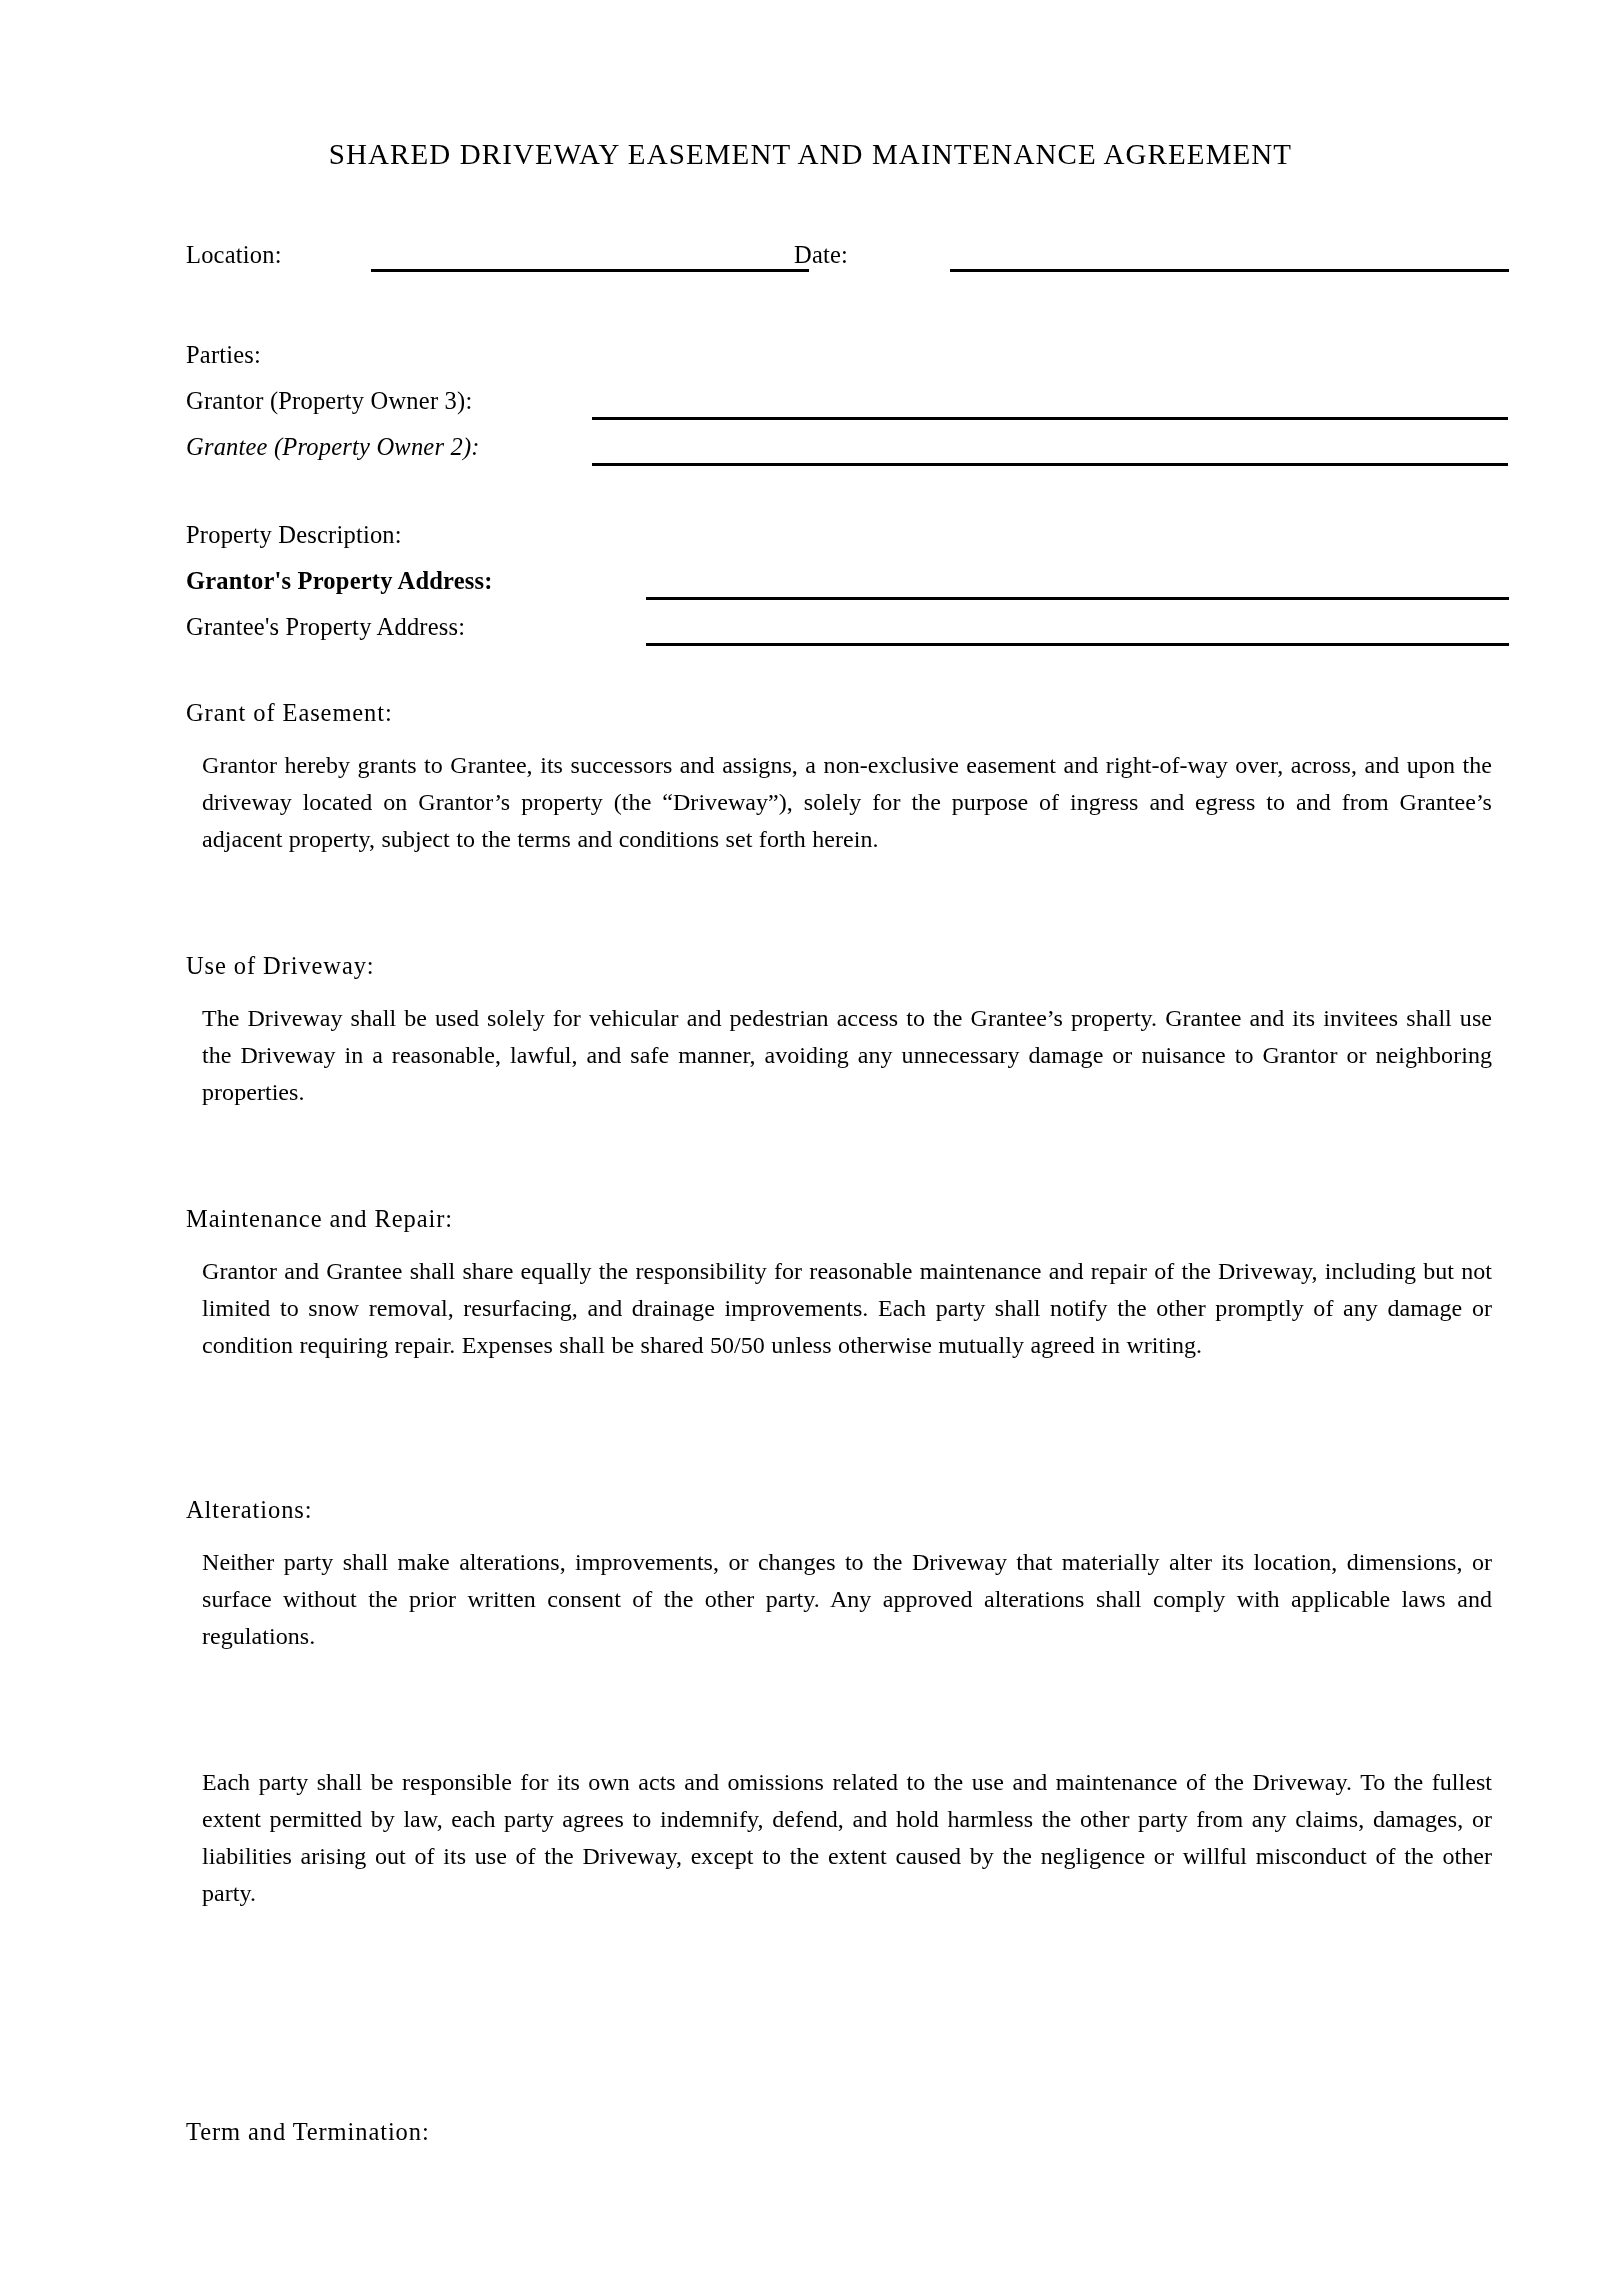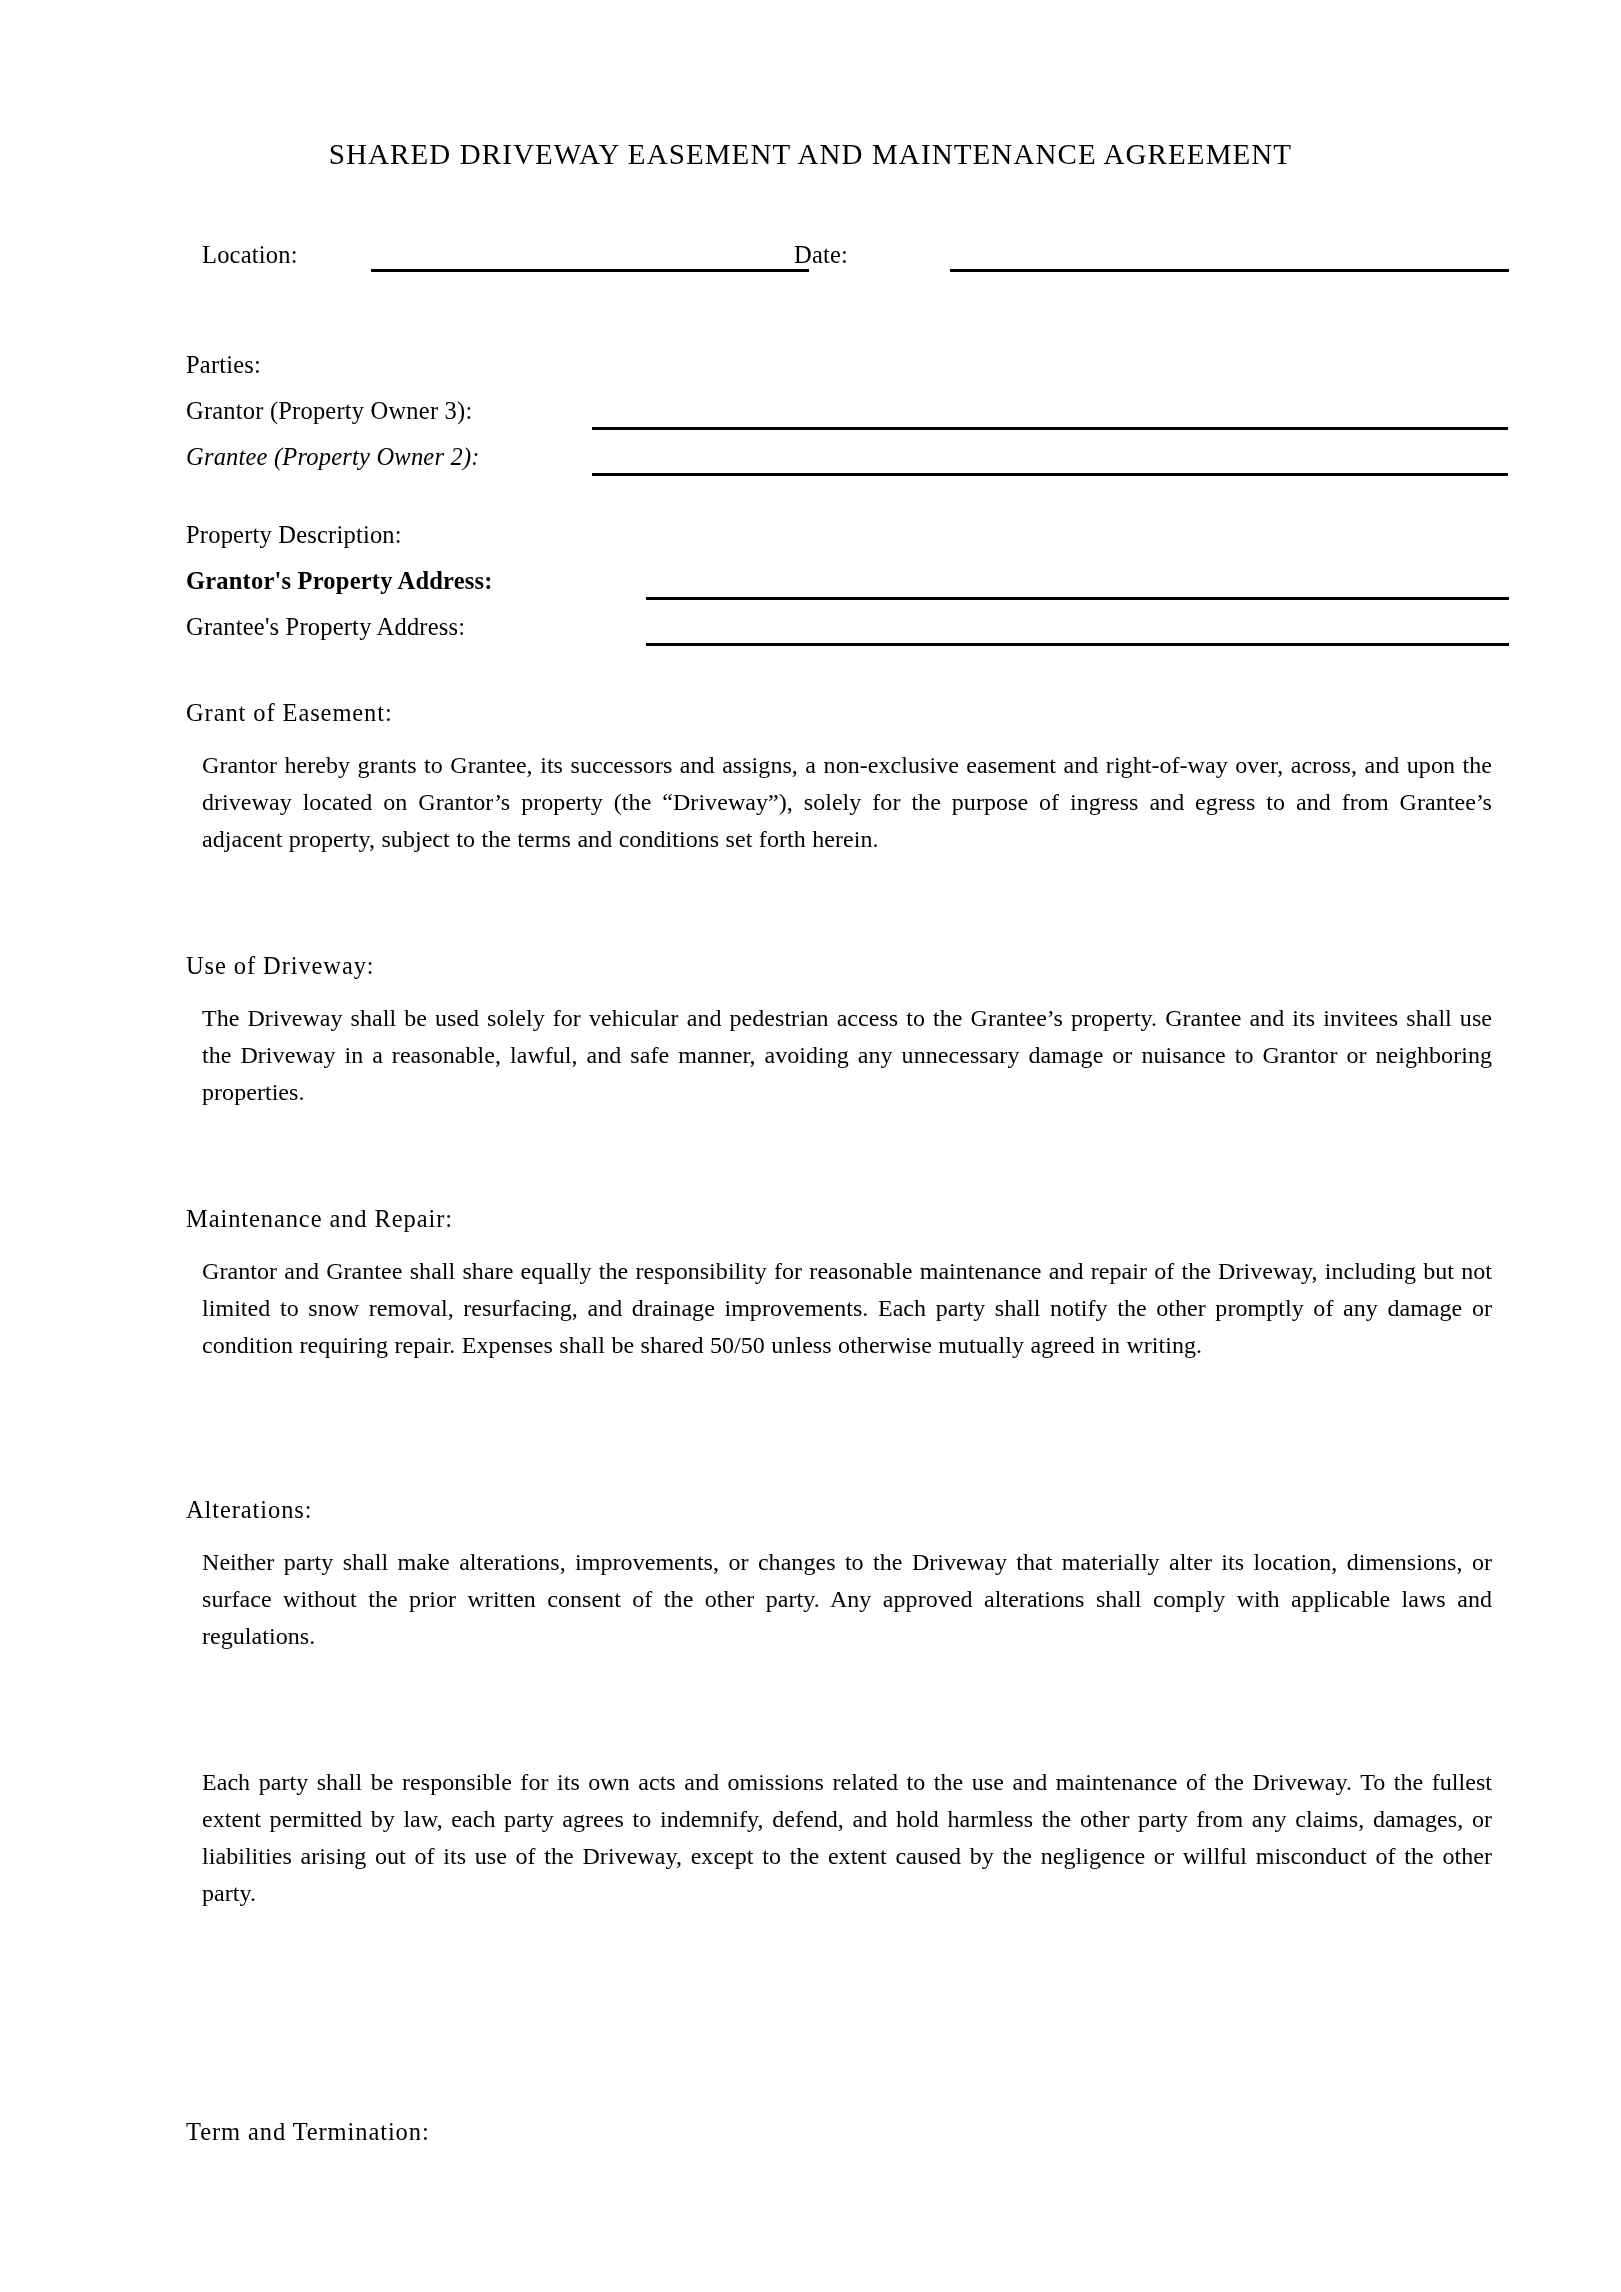--- a/index.html
+++ b/index.html
@@ -86,27 +86,27 @@
   }
 </style>
 </head>
 <body>
 
 <div class="page">
 
   <h1 class="doc-title">SHARED DRIVEWAY EASEMENT AND MAINTENANCE AGREEMENT</h1>
 
   <div class="field-row" style="top:238px;">
-    <span class="field-label" style="left:0;margin-left:16px;">Location:</span>
+    <span class="field-label" style="left:0;">Location:</span>
     <span class="rule" style="left:185px; top:31px; width:438px;"></span>
     <span class="field-label" style="left:608px;">Date:</span>
     <span class="rule" style="left:764px; top:31px; width:559px;"></span>
   </div>
 
-  <div class="field-row" style="top:348px;">
+  <div class="field-row" style="top:338px;">
     <span class="plain-label" style="left:0; top:0;">Parties:</span>
 
     <span class="plain-label" style="left:0; top:46px;">Grantor (Property Owner 3):</span>
     <span class="rule" style="left:406px; top:79px; width:916px;"></span>
 
     <span class="plain-label" style="left:0; top:92px;font-style:italic;">Grantee (Property Owner 2):</span>
     <span class="rule" style="left:406px; top:125px; width:916px;"></span>
   </div>
 
   <div class="field-row" style="top:518px;">

